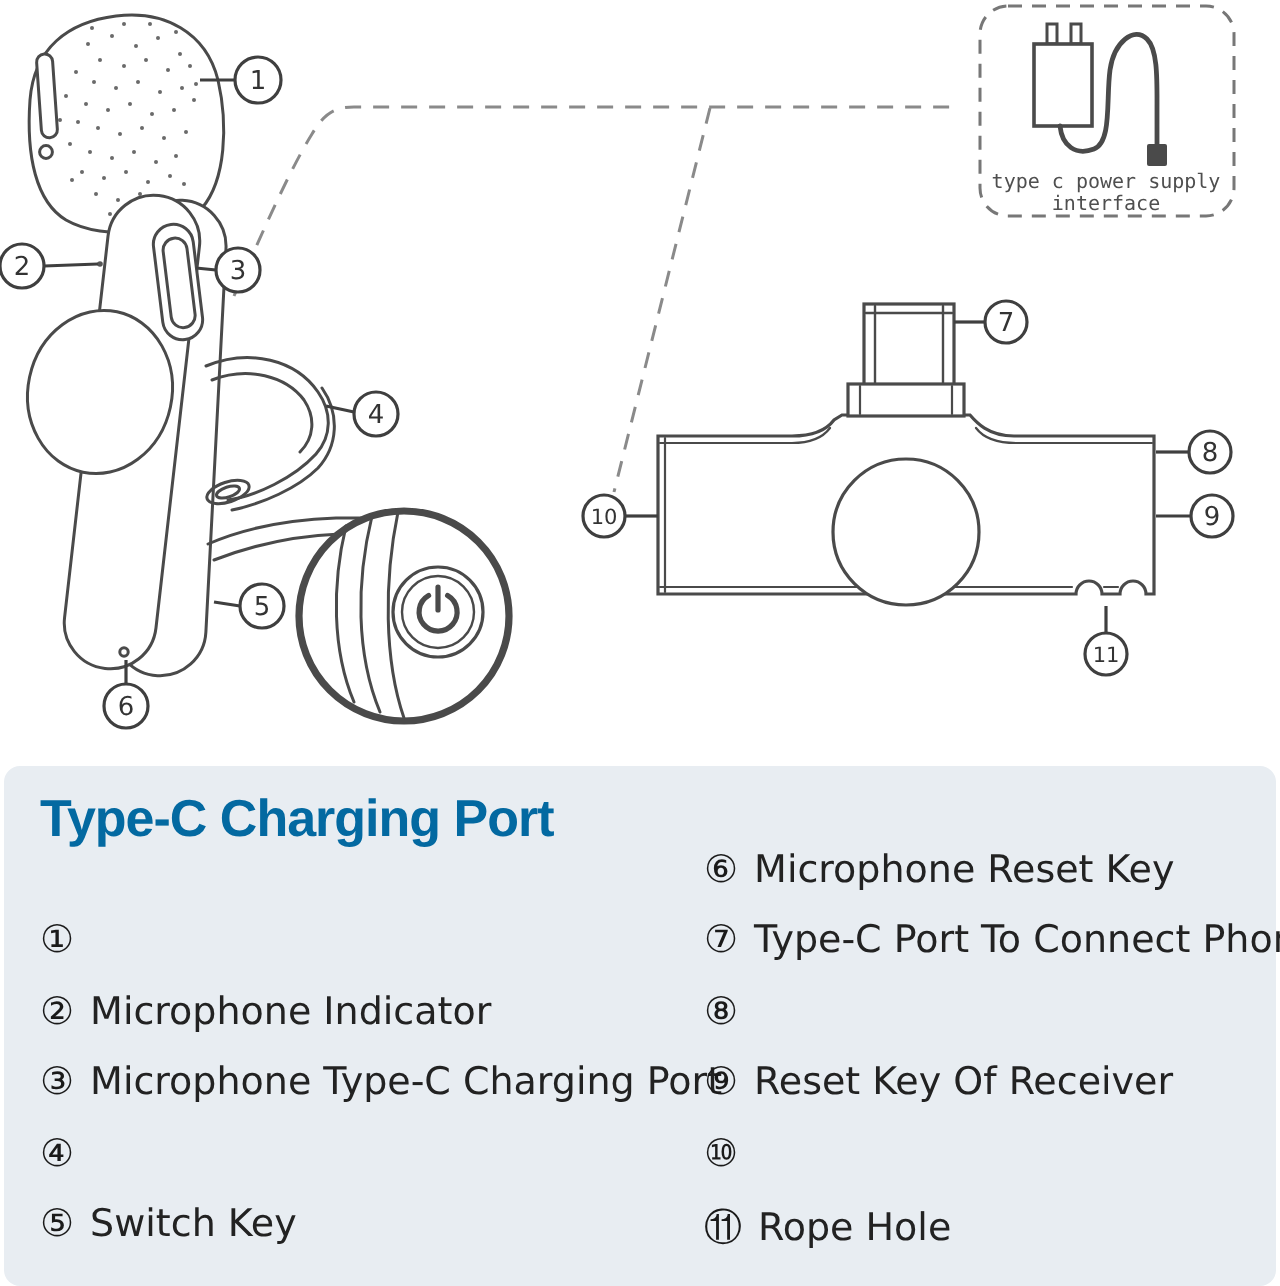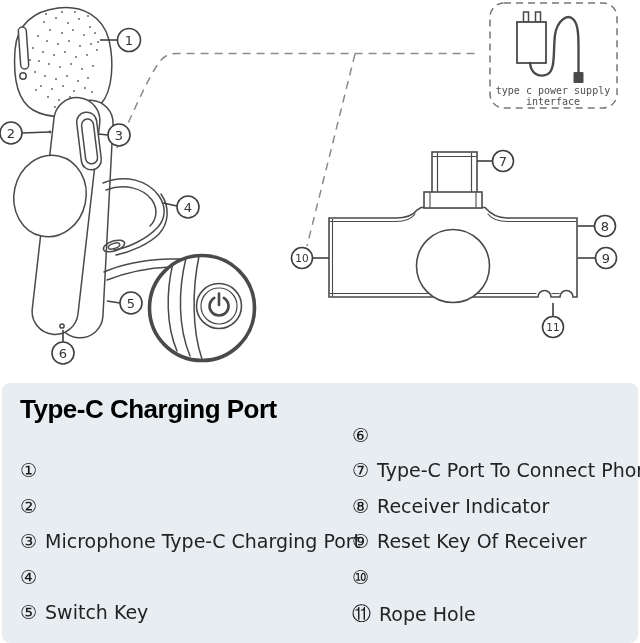--- a/index.html
+++ b/index.html
@@ -2,21 +2,21 @@
 <html><head>
 <meta charset="utf-8">
 <style>
   html,body{margin:0;padding:0;background:#ffffff;}
   .stage{position:relative;width:640px;height:643px;background:#ffffff;overflow:hidden;
          font-family:"DejaVu Sans","Liberation Sans",sans-serif;}
   .diagram-svg{position:absolute;left:0;top:0;}
   .panel{position:absolute;left:2px;right:2px;top:383px;bottom:0;
          background:#e8edf2;border-radius:8px;}
   .panel-title{position:absolute;left:20px;top:394px;margin:0;
-         font-size:26px;font-weight:bold;color:#000000;letter-spacing:-0.5px;
+         font-size:26px;font-weight:bold;color:#0369a1;letter-spacing:-0.5px;
          font-family:"Liberation Sans","DejaVu Sans",sans-serif;}
   .legend-item{position:absolute;display:flex;align-items:center;gap:8px;
          font-size:19px;color:#222;white-space:nowrap;}
   .legend-item .num{font-size:19px;color:#1a1a1a;}
   .col-left{left:20px;}
   .col-right{left:352px;}
   svg text{font-family:"DejaVu Sans","Liberation Sans",sans-serif;}
   .mono{font-family:"DejaVu Sans Mono","Liberation Mono",monospace;}
 </style>
 </head>
@@ -212,43 +212,44 @@
 
   <div class="panel"></div>
 
   <h1 class="panel-title">Type-C Charging Port</h1>
 
   <div class="legend-item col-left" style="top:459px">
     <span class="num">①</span>
   </div>
   <div class="legend-item col-left" style="top:494.5px">
     <span class="num">②</span>
+    <span>Microphone Indicator</span>
   </div>
   <div class="legend-item col-left" style="top:530px">
     <span class="num">③</span>
     <span>Microphone Type-C Charging Port</span>
   </div>
   <div class="legend-item col-left" style="top:565.5px">
     <span class="num">④</span>
   </div>
   <div class="legend-item col-left" style="top:601px">
     <span class="num">⑤</span>
     <span>Switch Key</span>
   </div>
 
   <div class="legend-item col-right" style="top:423.5px">
     <span class="num">⑥</span>
+    <span>Microphone Reset Key</span>
   </div>
   <div class="legend-item col-right" style="top:459px">
     <span class="num">⑦</span>
     <span>Type-C Port To Connect Phone</span>
   </div>
   <div class="legend-item col-right" style="top:494.5px">
     <span class="num">⑧</span>
-    <span>Receiver Indicator</span>
   </div>
   <div class="legend-item col-right" style="top:530px">
     <span class="num">⑨</span>
     <span>Reset Key Of Receiver</span>
   </div>
   <div class="legend-item col-right" style="top:565.5px">
     <span class="num">⑩</span>
   </div>
   <div class="legend-item col-right" style="top:601px">
     <span class="num">⑪</span>

